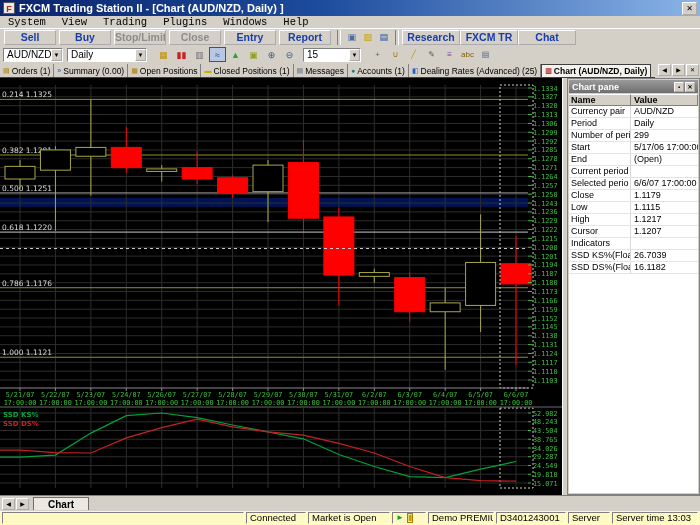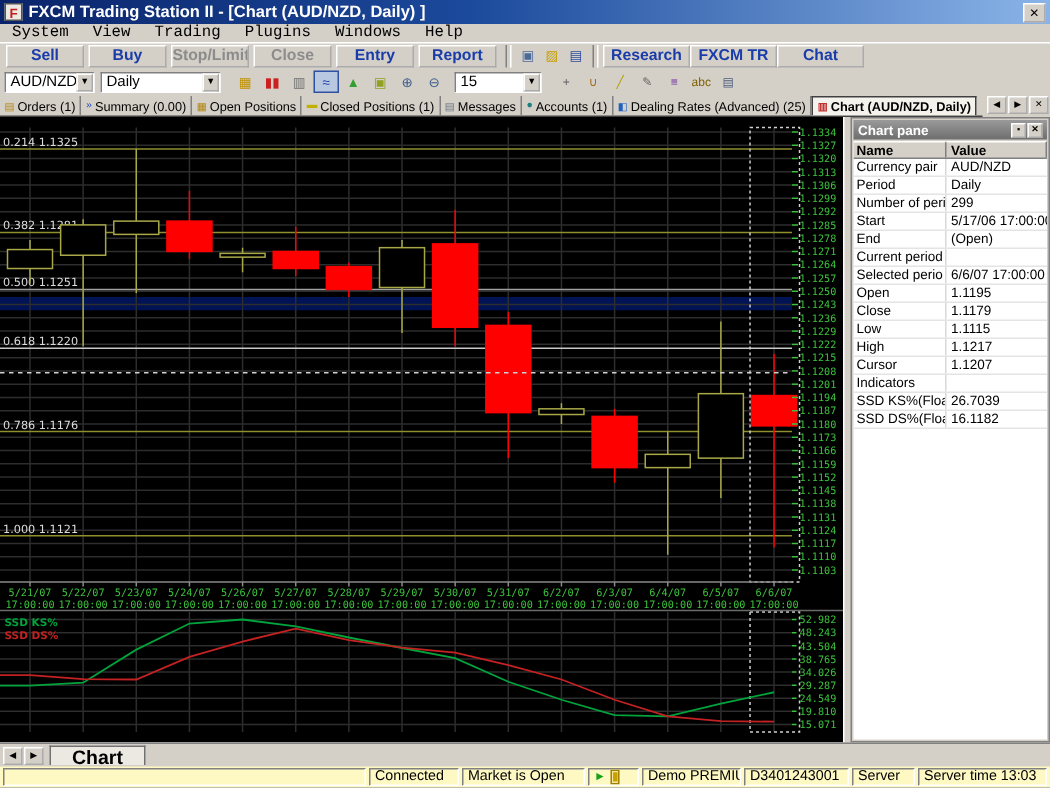--- a/index.html
+++ b/index.html
@@ -42,21 +42,21 @@
   .cp-header .cp-title{flex:1;}
   .cp-btn{width:10px;height:10px;background:#d4d0c8;border:1px outset #fff;color:#000;font-size:6px;line-height:8px;text-align:center;box-sizing:border-box;margin-left:1px;}
   .cp-table{position:absolute;left:1px;right:1px;top:15px;bottom:1px;background:#fff;font-size:9px;overflow:hidden;}
   .cp-row{display:flex;height:11px;line-height:11px;border-bottom:1px solid #e4e4e4;}
   .cp-row.cp-head{background:#d4d0c8;font-weight:bold;border-bottom:1px solid #808080;}
   .cp-head .cp-name,.cp-head .cp-val{border-right:1px solid #808080;border-top:1px solid #fff;}
   .cp-name{width:62px;padding-left:2px;border-right:1px solid #d8d8d8;overflow:hidden;white-space:nowrap;box-sizing:border-box;}
   .cp-val{flex:1;padding-left:3px;overflow:hidden;white-space:nowrap;}
   
   .bottomtabs{position:absolute;left:0;top:495px;width:700px;height:16px;background:#d4d0c8;border-top:1px solid #808080;display:flex;align-items:center;padding-left:2px;box-sizing:border-box;gap:1px;}
-  .btab{margin-left:3px;padding:0 14px;height:13px;background:#ece9e2;border:1px solid #707070;border-bottom:none;font-weight:bold;font-size:13px;line-height:13px;box-sizing:border-box;}
+  .btab{margin-left:3px;padding:0 14px;height:13px;background:#ece9e2;border:1px solid #707070;border-bottom:none;font-weight:bold;font-size:10px;line-height:13px;box-sizing:border-box;}
   .statusbar{position:absolute;left:0;top:511px;width:700px;height:14px;background:#fef9c3;display:flex;gap:2px;padding:1px 2px;box-sizing:border-box;}
   .seg{border:1px solid;border-color:#808080 #fff #fff #808080;font-size:9.5px;line-height:10px;padding:0 3px;white-space:nowrap;overflow:hidden;display:flex;align-items:center;box-sizing:border-box;}
   .seg-left{flex:1;}
   .st-conn{color:#18a018;font-size:8px;margin-right:3px;}
   .st-lock{color:#c8a000;font-size:8px;background:#f4e8a0;border:1px solid #a08000;line-height:7px;height:8px;}
 </style>
 </head>
 <body>
 
 <div class="app">
@@ -496,24 +496,20 @@
         </div>
         <div class="cp-row">
           <div class="cp-name">Current period</div>
           <div class="cp-val"></div>
         </div>
         <div class="cp-row">
           <div class="cp-name">Selected perio</div>
           <div class="cp-val">6/6/07 17:00:00</div>
         </div>
         <div class="cp-row">
-          <div class="cp-name">Open</div>
-          <div class="cp-val">1.1195</div>
-        </div>
-        <div class="cp-row">
           <div class="cp-name">Close</div>
           <div class="cp-val">1.1179</div>
         </div>
         <div class="cp-row">
           <div class="cp-name">Low</div>
           <div class="cp-val">1.1115</div>
         </div>
         <div class="cp-row">
           <div class="cp-name">High</div>
           <div class="cp-val">1.1217</div>

